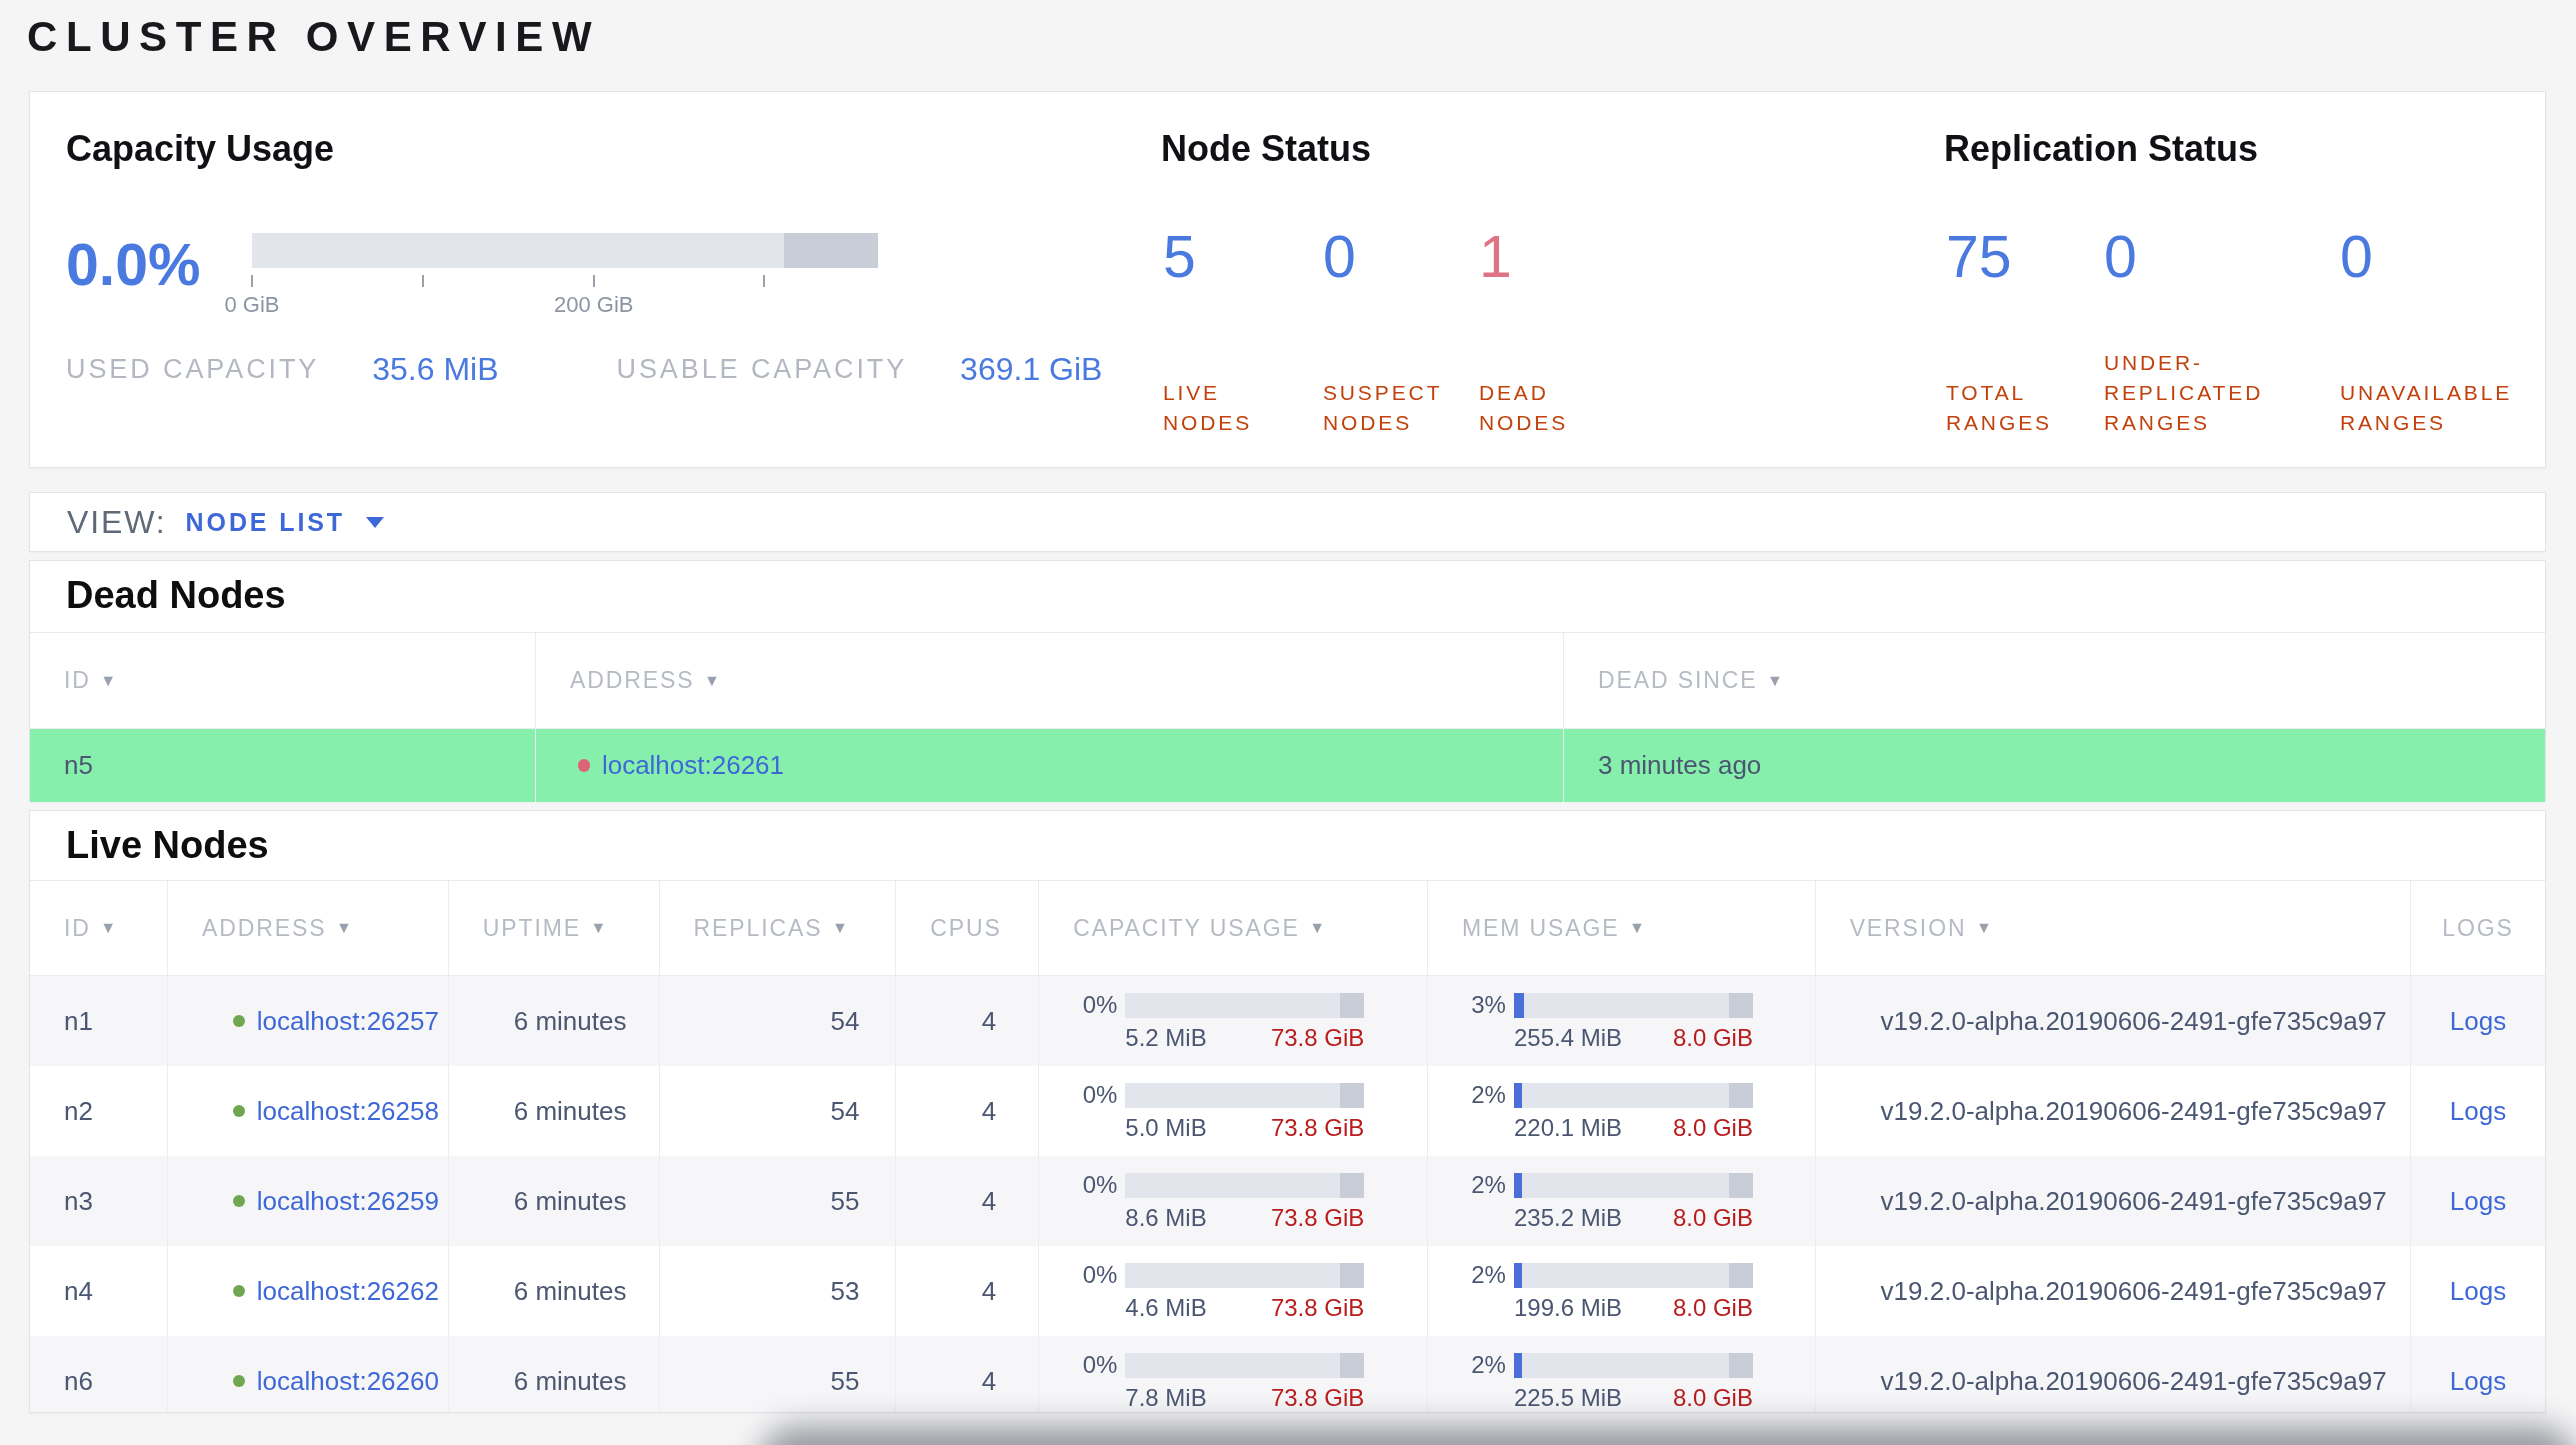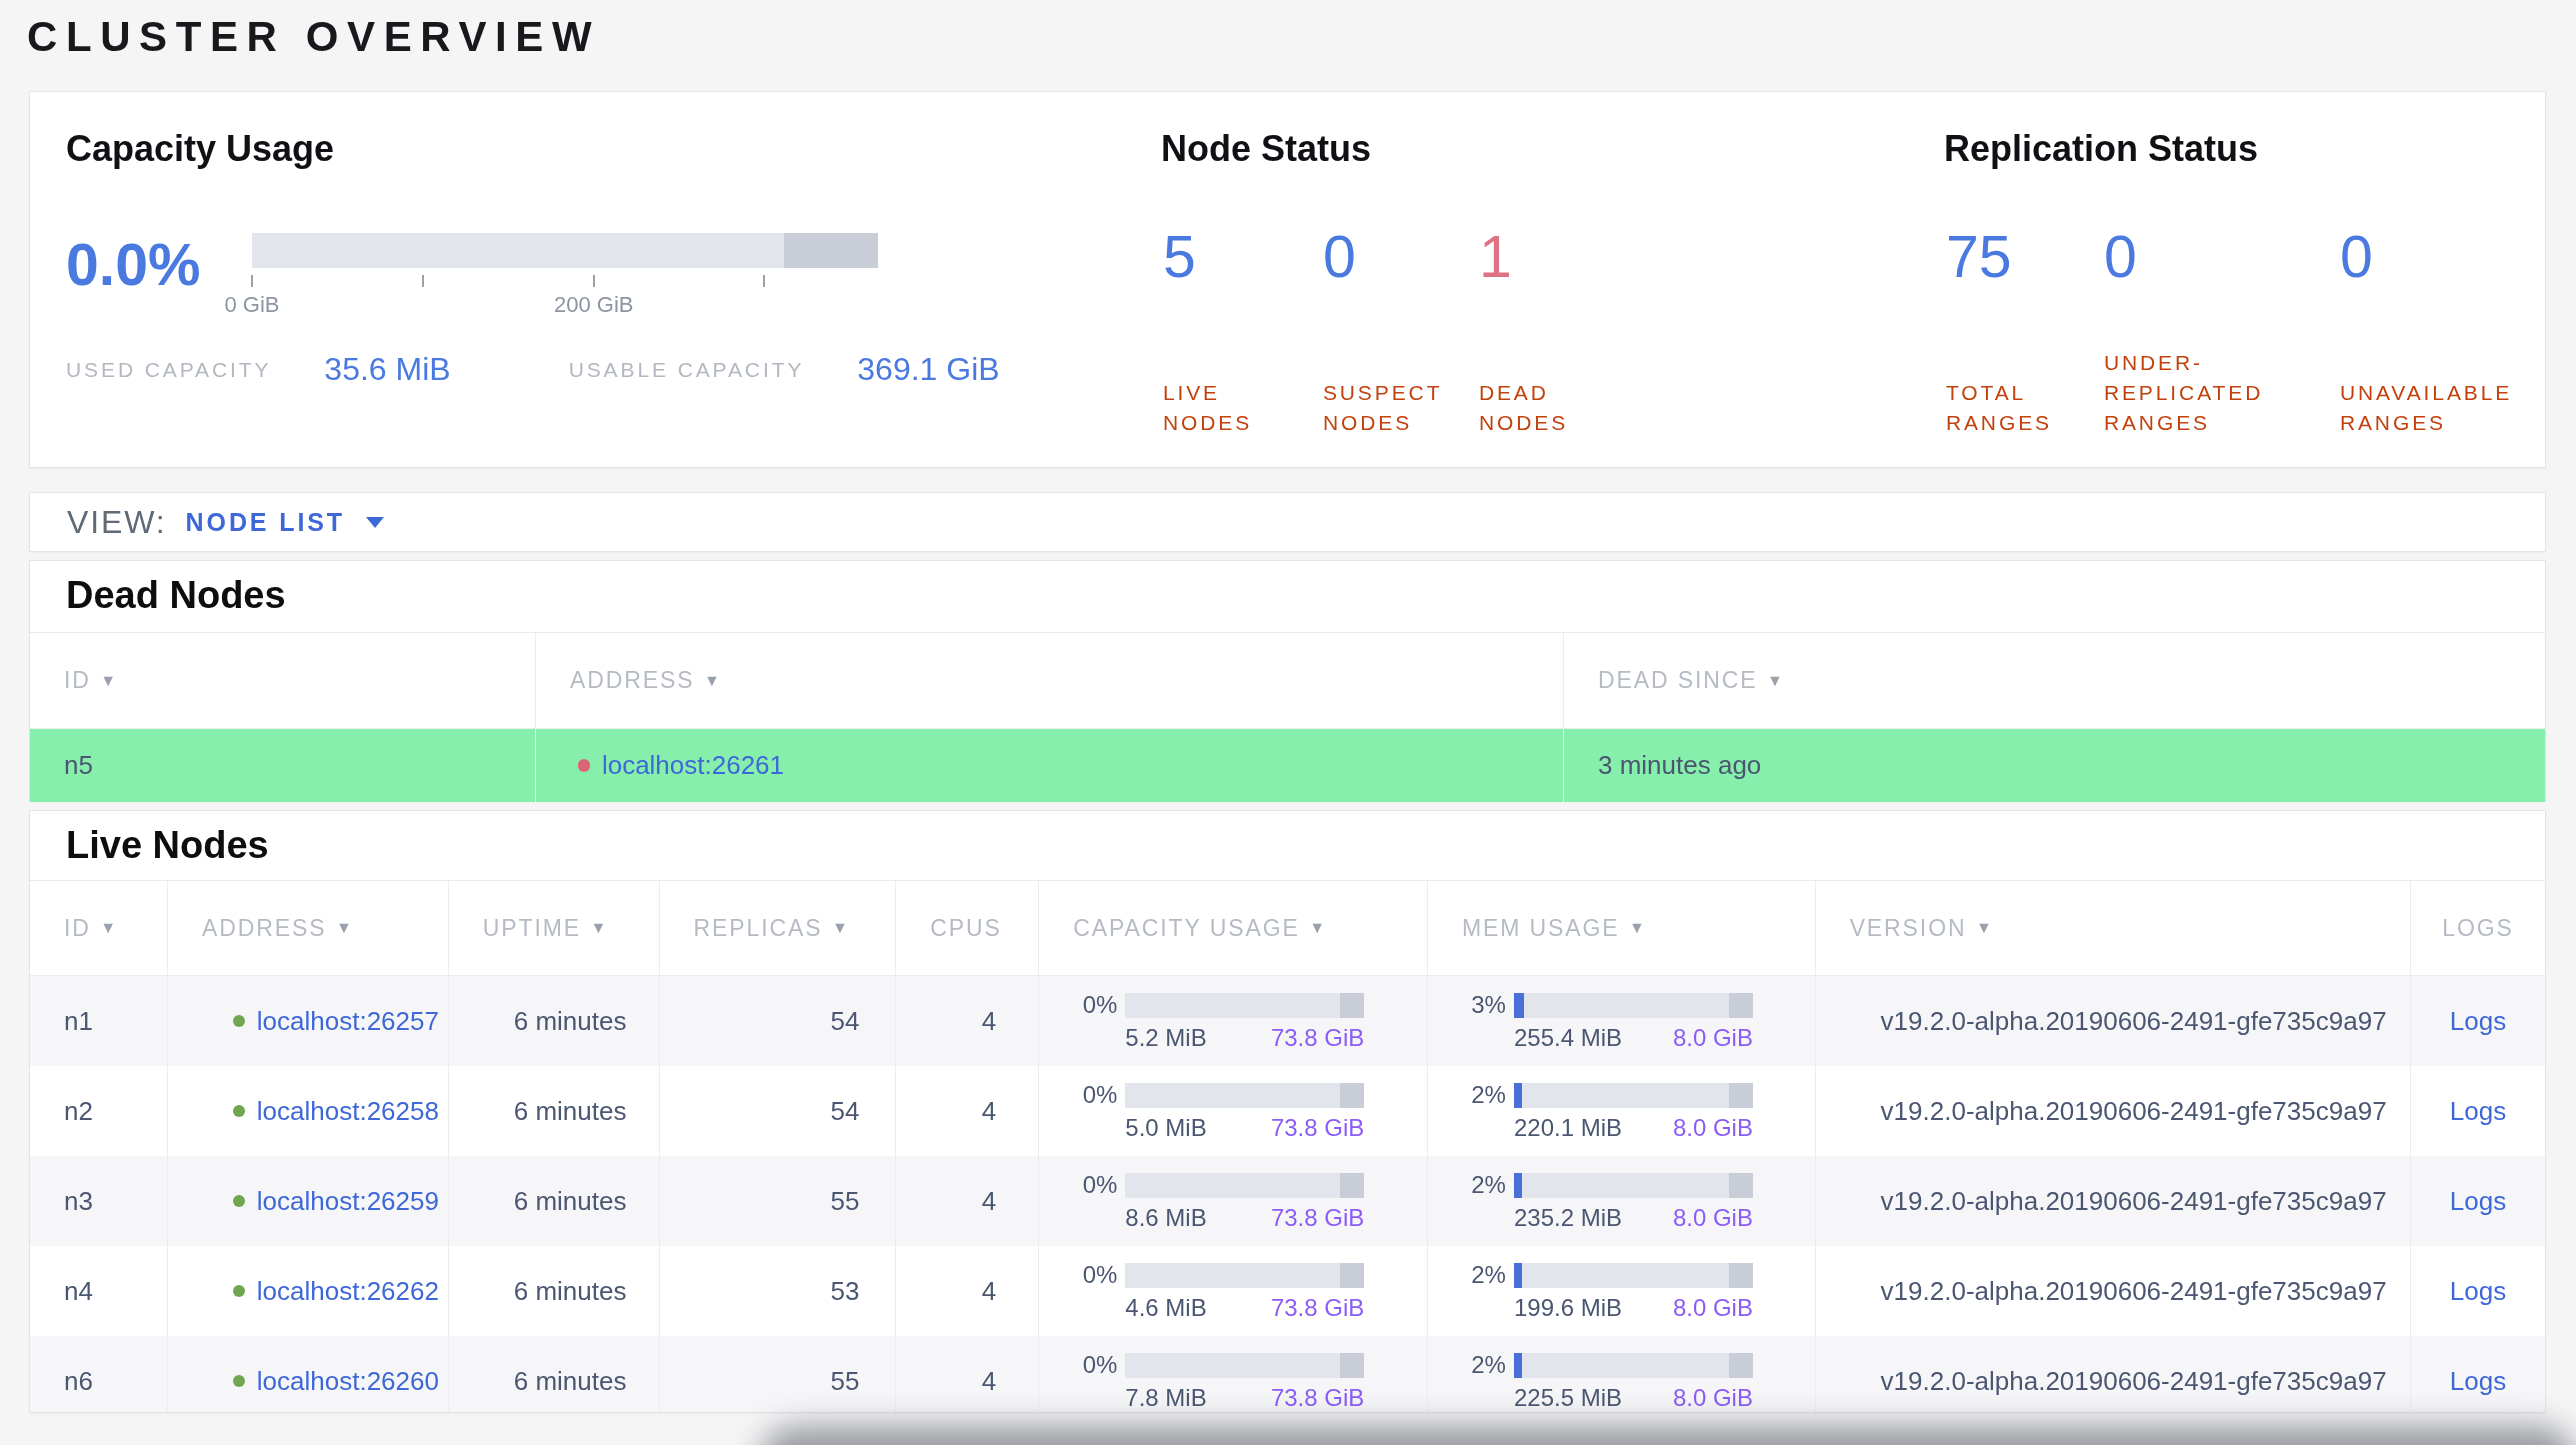--- a/index.html
+++ b/index.html
@@ -26,21 +26,21 @@
   .cap-bar{position:relative;width:626px;height:35px;background:#e2e5eb;overflow:hidden;}
   .cap-bar-tail{position:absolute;top:0;right:0;height:100%;background:#c9cdd7;}
   .cap-ticks{position:relative;height:13.4px;margin-top:6.7px;}
   .cap-tick{position:absolute;top:0;width:1.9px;height:12.4px;background:#9aa1ad;}
   .cap-tick-labels{position:relative;height:29px;margin-top:3.8px;}
   .cap-tick-label{position:absolute;transform:translateX(-50%);font-size:22px;color:#8d95a3;white-space:nowrap;}
 
   .cap-stats{position:absolute;left:0;top:256px;display:flex;}
   .kv{display:flex;align-items:flex-end;}
   .kv + .kv{margin-left:118px;}
-  .k{font-size:21px;line-height:31px;letter-spacing:2.9px;color:#b2b7c0;font-weight:500;}
+  .k{font-size:27px;line-height:31px;letter-spacing:2.9px;color:#b2b7c0;font-weight:500;}
   .v{font-size:32px;font-weight:500;color:#4a7ae0;margin-left:53px;position:relative;top:2.9px;white-space:nowrap;}
 
   .stats-row{position:absolute;left:1.9px;top:136px;display:flex;height:210px;}
   .stat{display:flex;flex-direction:column;justify-content:space-between;height:100%;}
   .stat .lbl{font-size:21px;line-height:30px;letter-spacing:2.9px;color:#c2410c;font-weight:500;white-space:pre-line;}
 
   
   .viewbar{top:492px;height:60px;display:flex;align-items:center;}
   .viewbar .inner{display:flex;align-items:center;padding-left:37px;}
   .view-label{font-size:32px;letter-spacing:1.9px;color:#5f6a76;}
@@ -77,21 +77,21 @@
 
   
   .usage{flex-direction:column;align-items:flex-start;justify-content:flex-start;padding-top:15.3px;}
   .usage .line1{display:flex;align-items:center;}
   .usage .pct{width:78px;text-align:right;font-size:24px;color:#4b5671;margin-right:7.6px;flex:0 0 auto;}
   .minibar{position:relative;width:239px;height:25px;background:#e2e5eb;flex:0 0 auto;}
   .minibar .tail{position:absolute;right:0;top:0;height:100%;width:24px;background:#c9cdd7;}
   .minibar .fill{position:absolute;left:0;top:0;height:100%;background:#4a6fd8;}
   .usage .line2{margin-left:86px;width:239px;display:flex;justify-content:space-between;margin-top:4.8px;}
   .usage .used{font-size:24px;color:#4b5671;white-space:nowrap;}
-  .usage .total{font-size:24px;color:#8b5cf6;white-space:nowrap;}
+  .usage .total{font-size:24px;color:#b91c1c;white-space:nowrap;}
 
   .version-cell{white-space:nowrap;}
   .bottom-shadow{position:absolute;left:759px;top:1426px;width:1817px;height:76px;background:#3c414c;border-radius:38px;filter:blur(15.3px);opacity:.5;}
 </style>
 </head>
 <body>
 
 <div class="page">
 
   <h1 class="title">CLUSTER OVERVIEW</h1>

